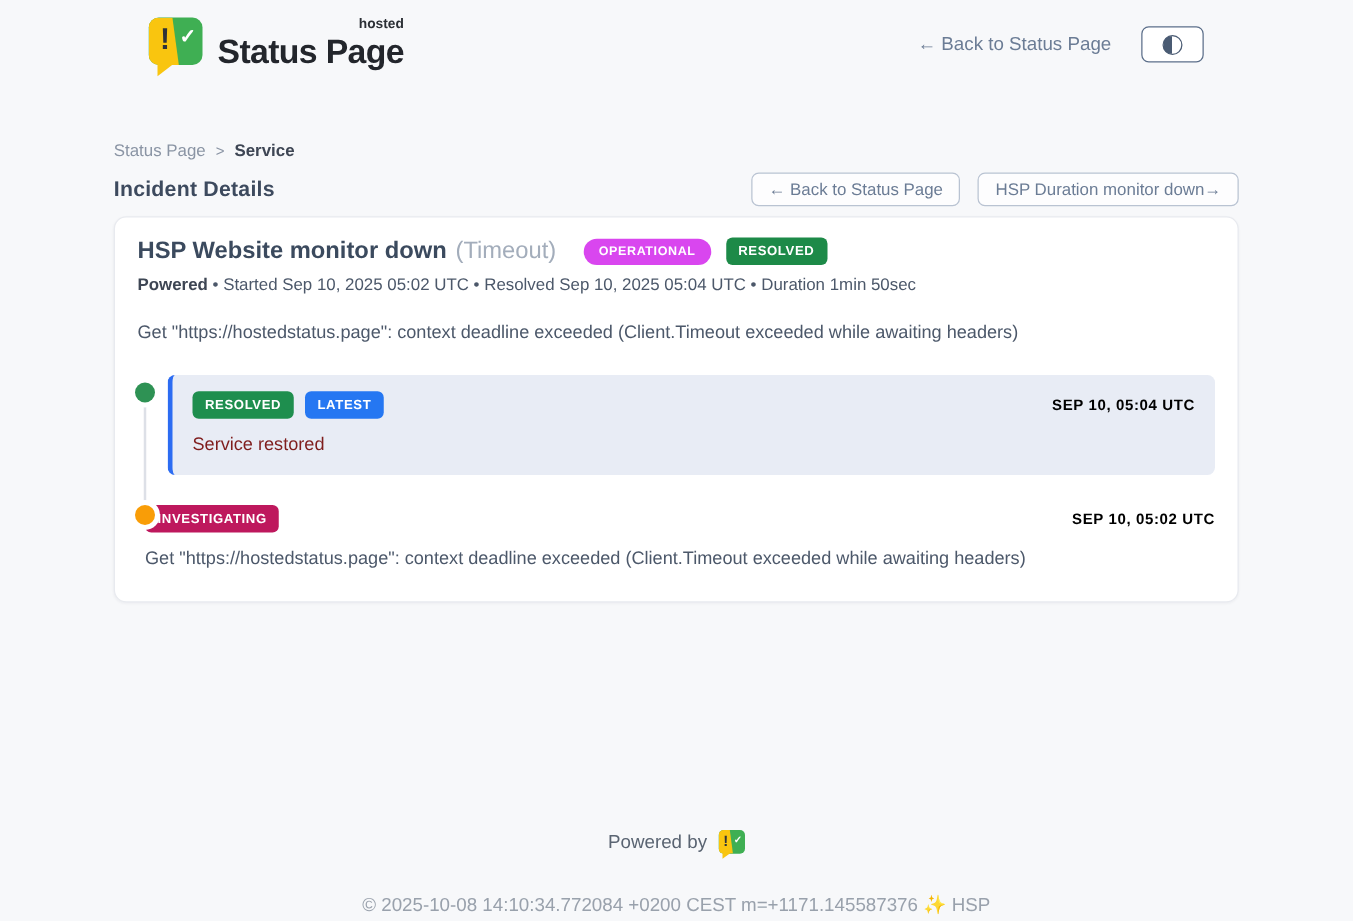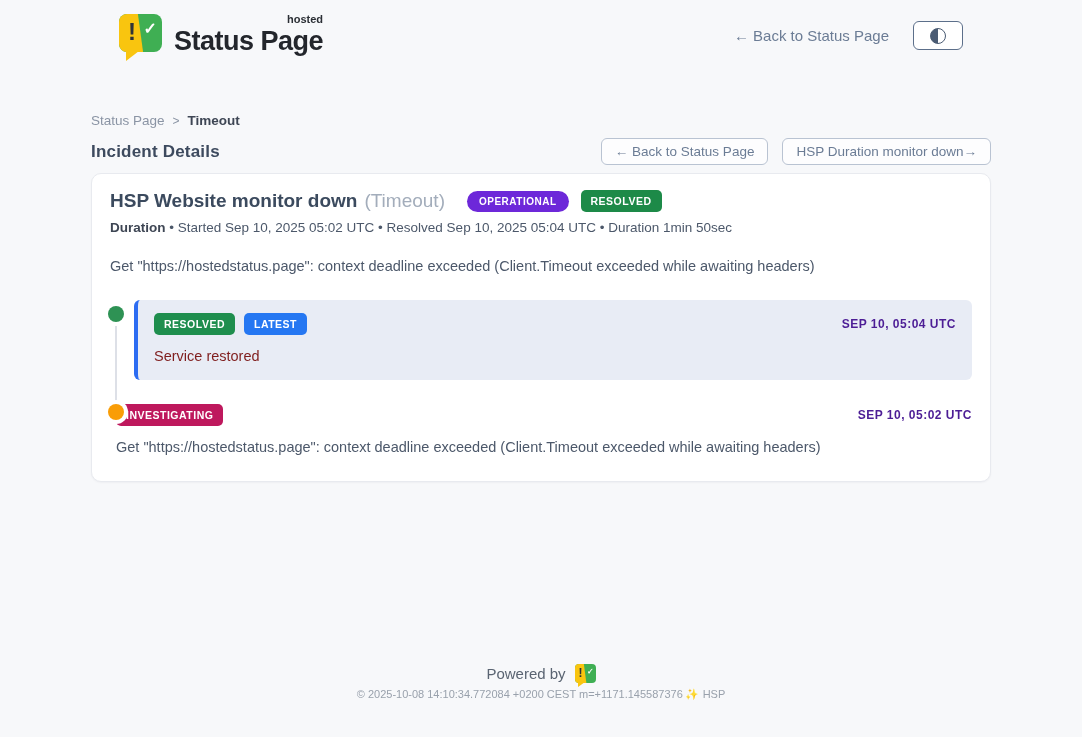--- a/index.html
+++ b/index.html
@@ -48,21 +48,21 @@
   .nav-btn { background:#fdfdfe; border:1px solid #b9c3d2; border-radius:6px;
     color:#6b7c95; font-size:13.5px; padding:5px 13px; font-family:inherit; cursor:pointer; white-space:nowrap; }
 
   
   .card { margin-top:8px; background:#ffffff; border:1px solid #e8eaef; border-radius:10px;
     padding:16px 18px 26px; box-shadow:0 1px 2px rgba(20,30,50,0.04); }
   .card-title-row { display:flex; align-items:center; }
   .incident-title { font-size:19px; font-weight:700; color:#3b4a5e; }
   .incident-component { font-size:19px; font-weight:500; color:#a3adbb; margin-left:7px; }
   .badge { color:#fff; font-weight:700; letter-spacing:0.5px; display:inline-block; }
-  .badge-operational { background:#6d28d9; font-size:10px; padding:5px 12px; border-radius:999px; margin-left:22px; }
+  .badge-operational { background:#d946ef; font-size:10px; padding:5px 12px; border-radius:999px; margin-left:22px; }
   .badge-resolved-hdr { background:#1d8a48; font-size:10.5px; padding:5px 10px; border-radius:5px; margin-left:12px; }
   .meta { margin-top:8px; font-size:13.5px; color:#4c586a; }
   .meta-name { font-weight:700; color:#3e4654; }
   .description { margin-top:23px; font-size:14.5px; color:#4c586a; }
 
   
   .timeline { margin-top:26px; position:relative; }
   .timeline-line { position:absolute; left:5px; top:14px; bottom:52px; width:2px; background:#dde0e7; }
   .t-entry { position:relative; padding-left:24px; }
   .t-entry + .t-entry { margin-top:24px; }
@@ -70,34 +70,34 @@
     box-shadow:0 0 0 4px #ffffff; }
   .t-dot-green { background:#2e9254; top:6px; }
   .t-dot-orange { background:#f99d07; top:0px; }
   .t-box { background:#e8ecf5; border-left:4px solid #2c6cf2; border-radius:6px; padding:13px 16px 16px; }
   .t-head { display:flex; align-items:center; }
   .t-badge { color:#fff; font-size:10.5px; font-weight:700; letter-spacing:0.5px;
     padding:5px 10px; border-radius:5px; margin-right:9px; display:inline-block; }
   .t-badge-resolved { background:#1e8e4e; }
   .t-badge-latest { background:#2577f2; }
   .t-badge-investigating { background:#be185d; }
-  .t-time { margin-left:auto; font-size:12px; font-weight:600; color:#4c1d95; letter-spacing:0.5px; }
+  .t-time { margin-left:auto; font-size:12px; font-weight:600; color:#000000; letter-spacing:0.5px; }
   .t-msg { margin-top:13px; font-size:14.5px; color:#7f1d1d; }
   .t-plain { padding-left:6px; }
   .t-plain .t-msg { color:#4c586a; }
 
   
   .footer { text-align:center; margin-top:182px; padding-bottom:24px; }
   .powered { display:inline-flex; align-items:center; gap:9px; font-size:15px; color:#5a6472;justify-content:center; }
   .logo-icon.mini { width:21px; height:19px; }
   .logo-icon.mini .logo-bubble { border-radius:4px; }
   .logo-icon.mini .logo-excl { font-size:12px; left:4px; top:2px; }
   .logo-icon.mini .logo-check { font-size:8px; right:2px; top:3px; }
   .logo-icon.mini .logo-tail { left:3px; bottom:-4px; border-top:5px solid #f9c50f; border-right:7px solid transparent; }
-  .copyright { margin-top:5px; font-size:11px; color:#99a1ac; }
+  .copyright { margin-top:32px; font-size:15px; color:#99a1ac; }
   .sparkle { color:#f6c344; }
 </style>
 </head>
 <body>
 
 <header>
   <div class="header-inner">
     <div class="logo">
       <span class="logo-icon">
         <span class="logo-bubble">
@@ -118,39 +118,39 @@
         <span class="contrast-icon"></span>
       </button>
     </div>
   </div>
 </header>
 
 <main class="main">
   <nav class="breadcrumb">
     <span class="crumb-root">Status Page</span>
     <span class="crumb-sep">&gt;</span>
-    <span class="crumb-current">Timeout</span>
+    <span class="crumb-current">Service</span>
   </nav>
 
   <div class="title-row">
     <h1 class="page-title">Incident Details</h1>
     <div class="nav-btns">
       <button class="nav-btn">← Back to Status Page</button>
       <button class="nav-btn">HSP Duration monitor down→</button>
     </div>
   </div>
 
   <section class="card">
     <div class="card-title-row">
       <span class="incident-title">HSP Website monitor down</span>
       <span class="incident-component">(Timeout)</span>
       <span class="badge badge-operational">OPERATIONAL</span>
       <span class="badge badge-resolved-hdr">RESOLVED</span>
     </div>
-    <p class="meta"><span class="meta-name">Duration</span><span> • Started Sep 10, 2025 05:02 UTC • Resolved Sep 10, 2025 05:04 UTC • Duration 1min 50sec</span></p>
+    <p class="meta"><span class="meta-name">Powered</span><span> • Started Sep 10, 2025 05:02 UTC • Resolved Sep 10, 2025 05:04 UTC • Duration 1min 50sec</span></p>
     <p class="description">Get "https://hostedstatus.page": context deadline exceeded (Client.Timeout exceeded while awaiting headers)</p>
 
     <div class="timeline">
       <span class="timeline-line"></span>
 
       <div class="t-entry">
         <span class="t-dot t-dot-green"></span>
         <div class="t-box">
           <div class="t-head">
             <span class="t-badge t-badge-resolved">RESOLVED</span>

